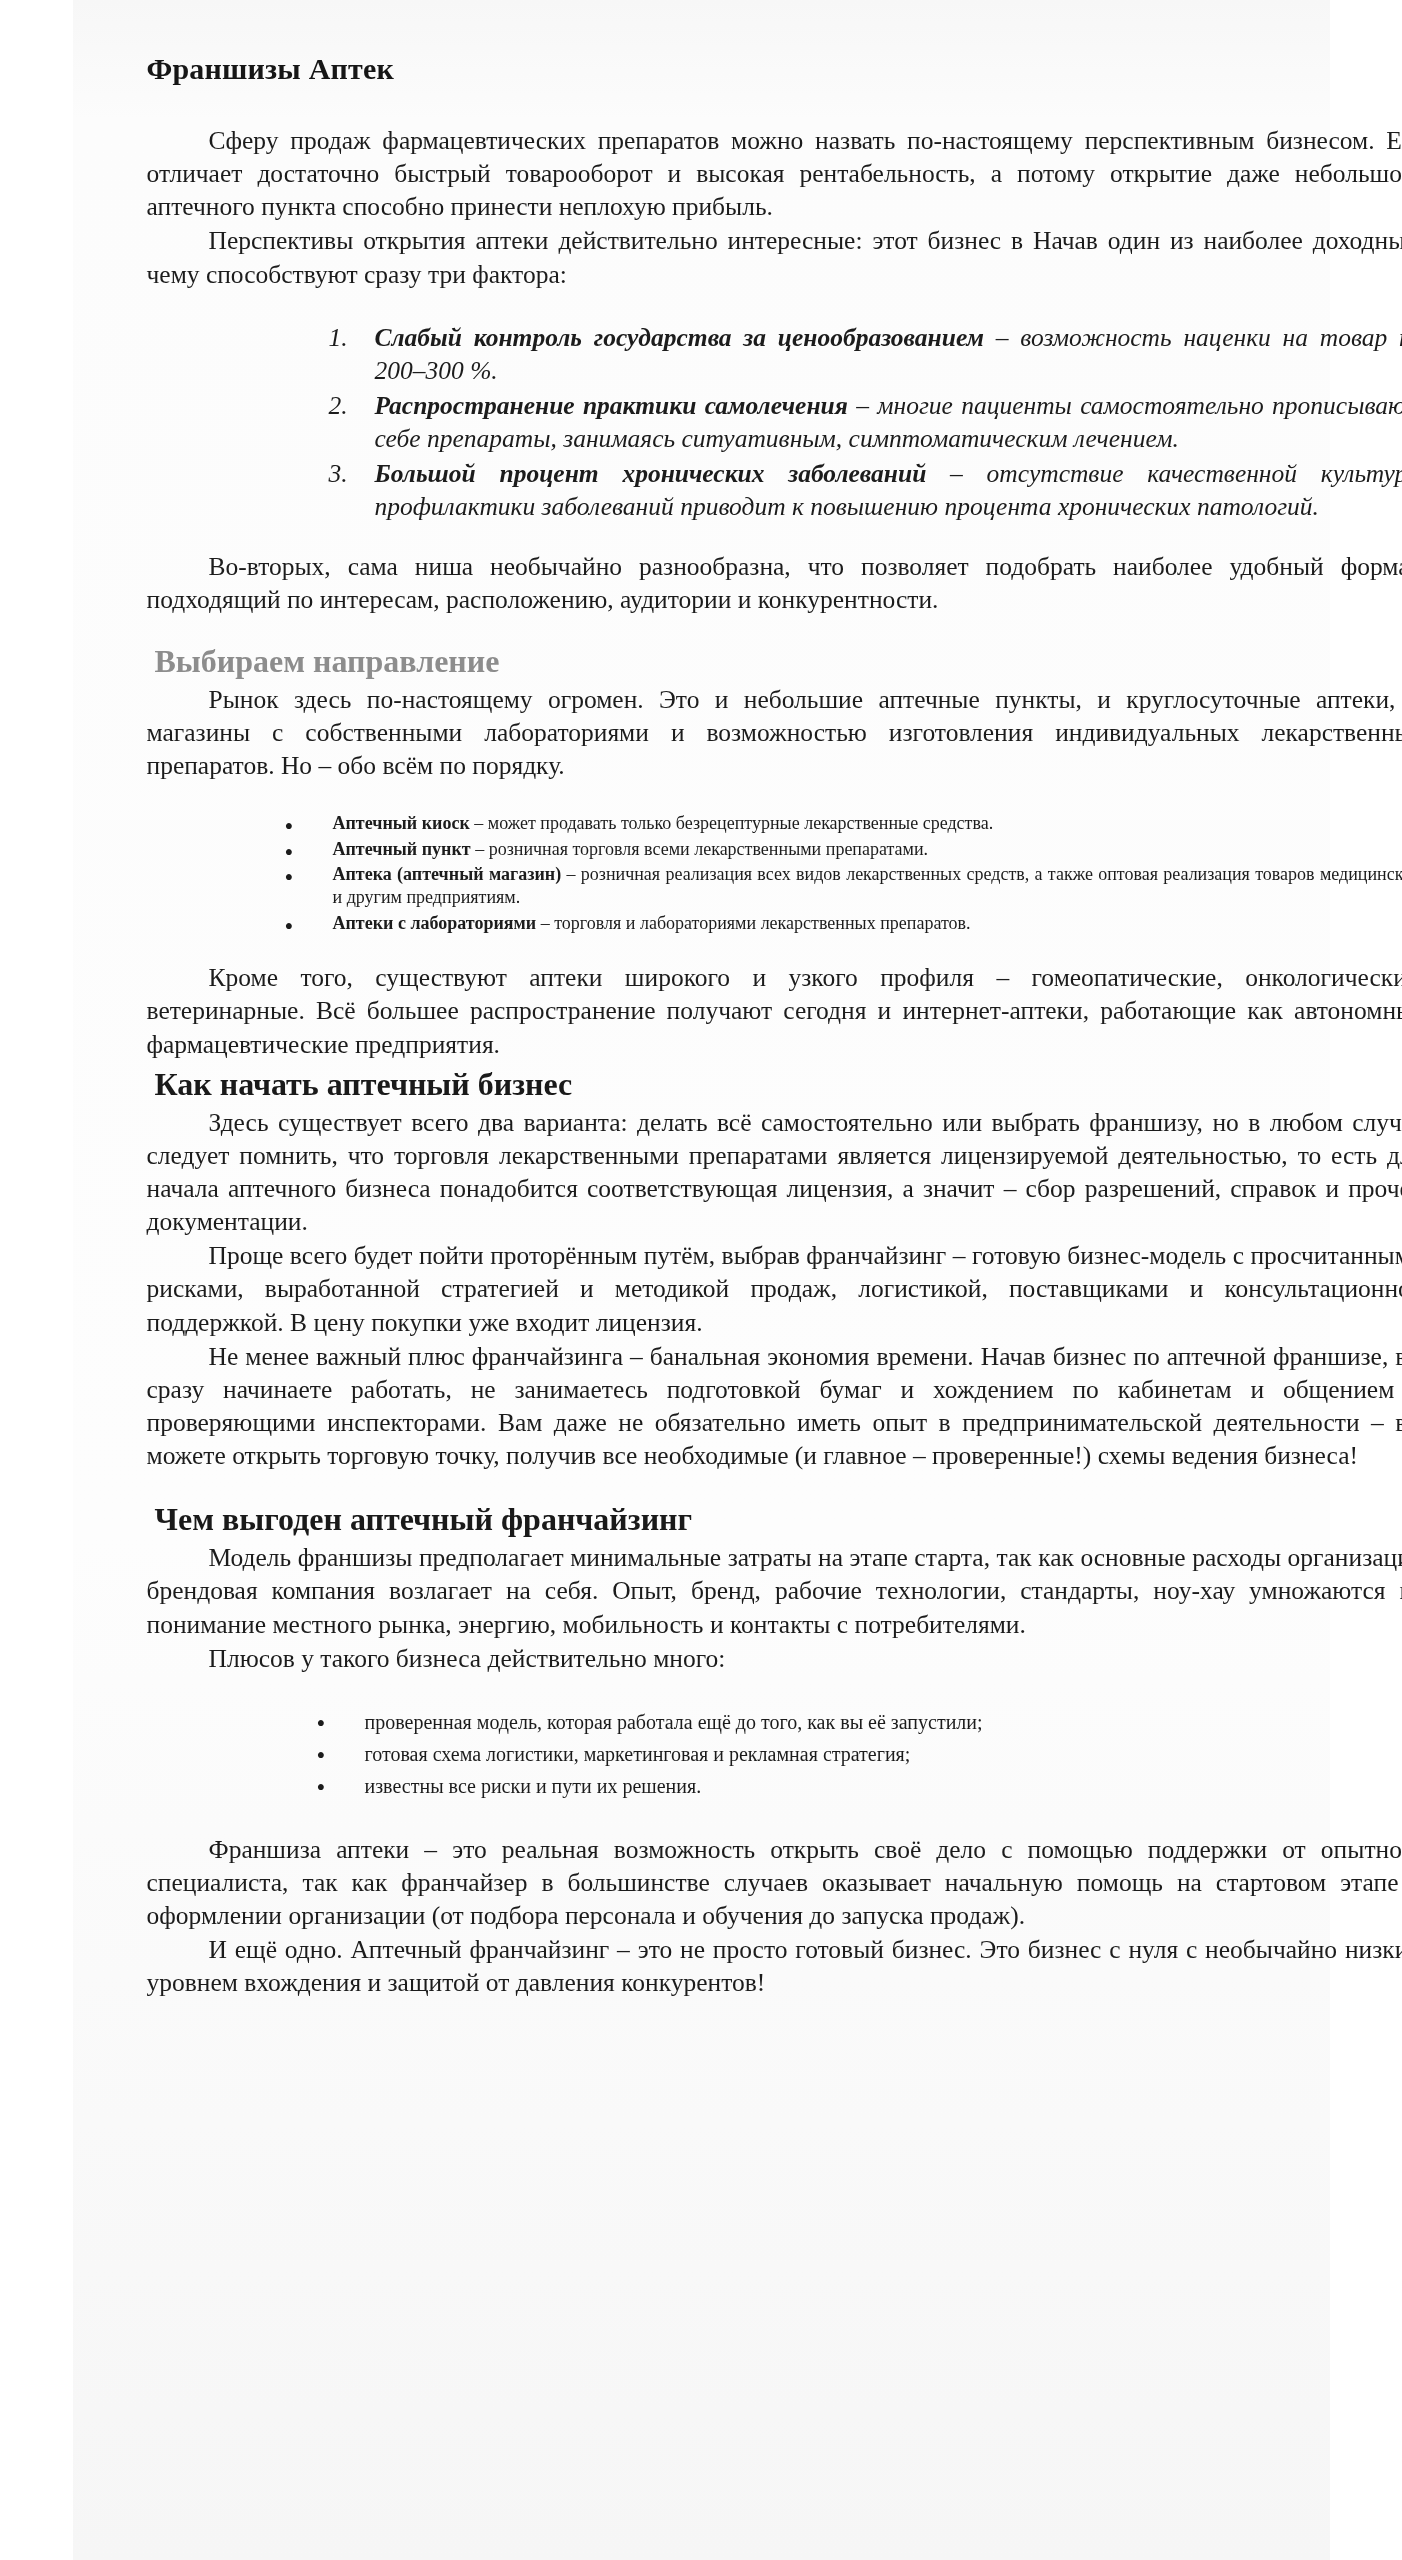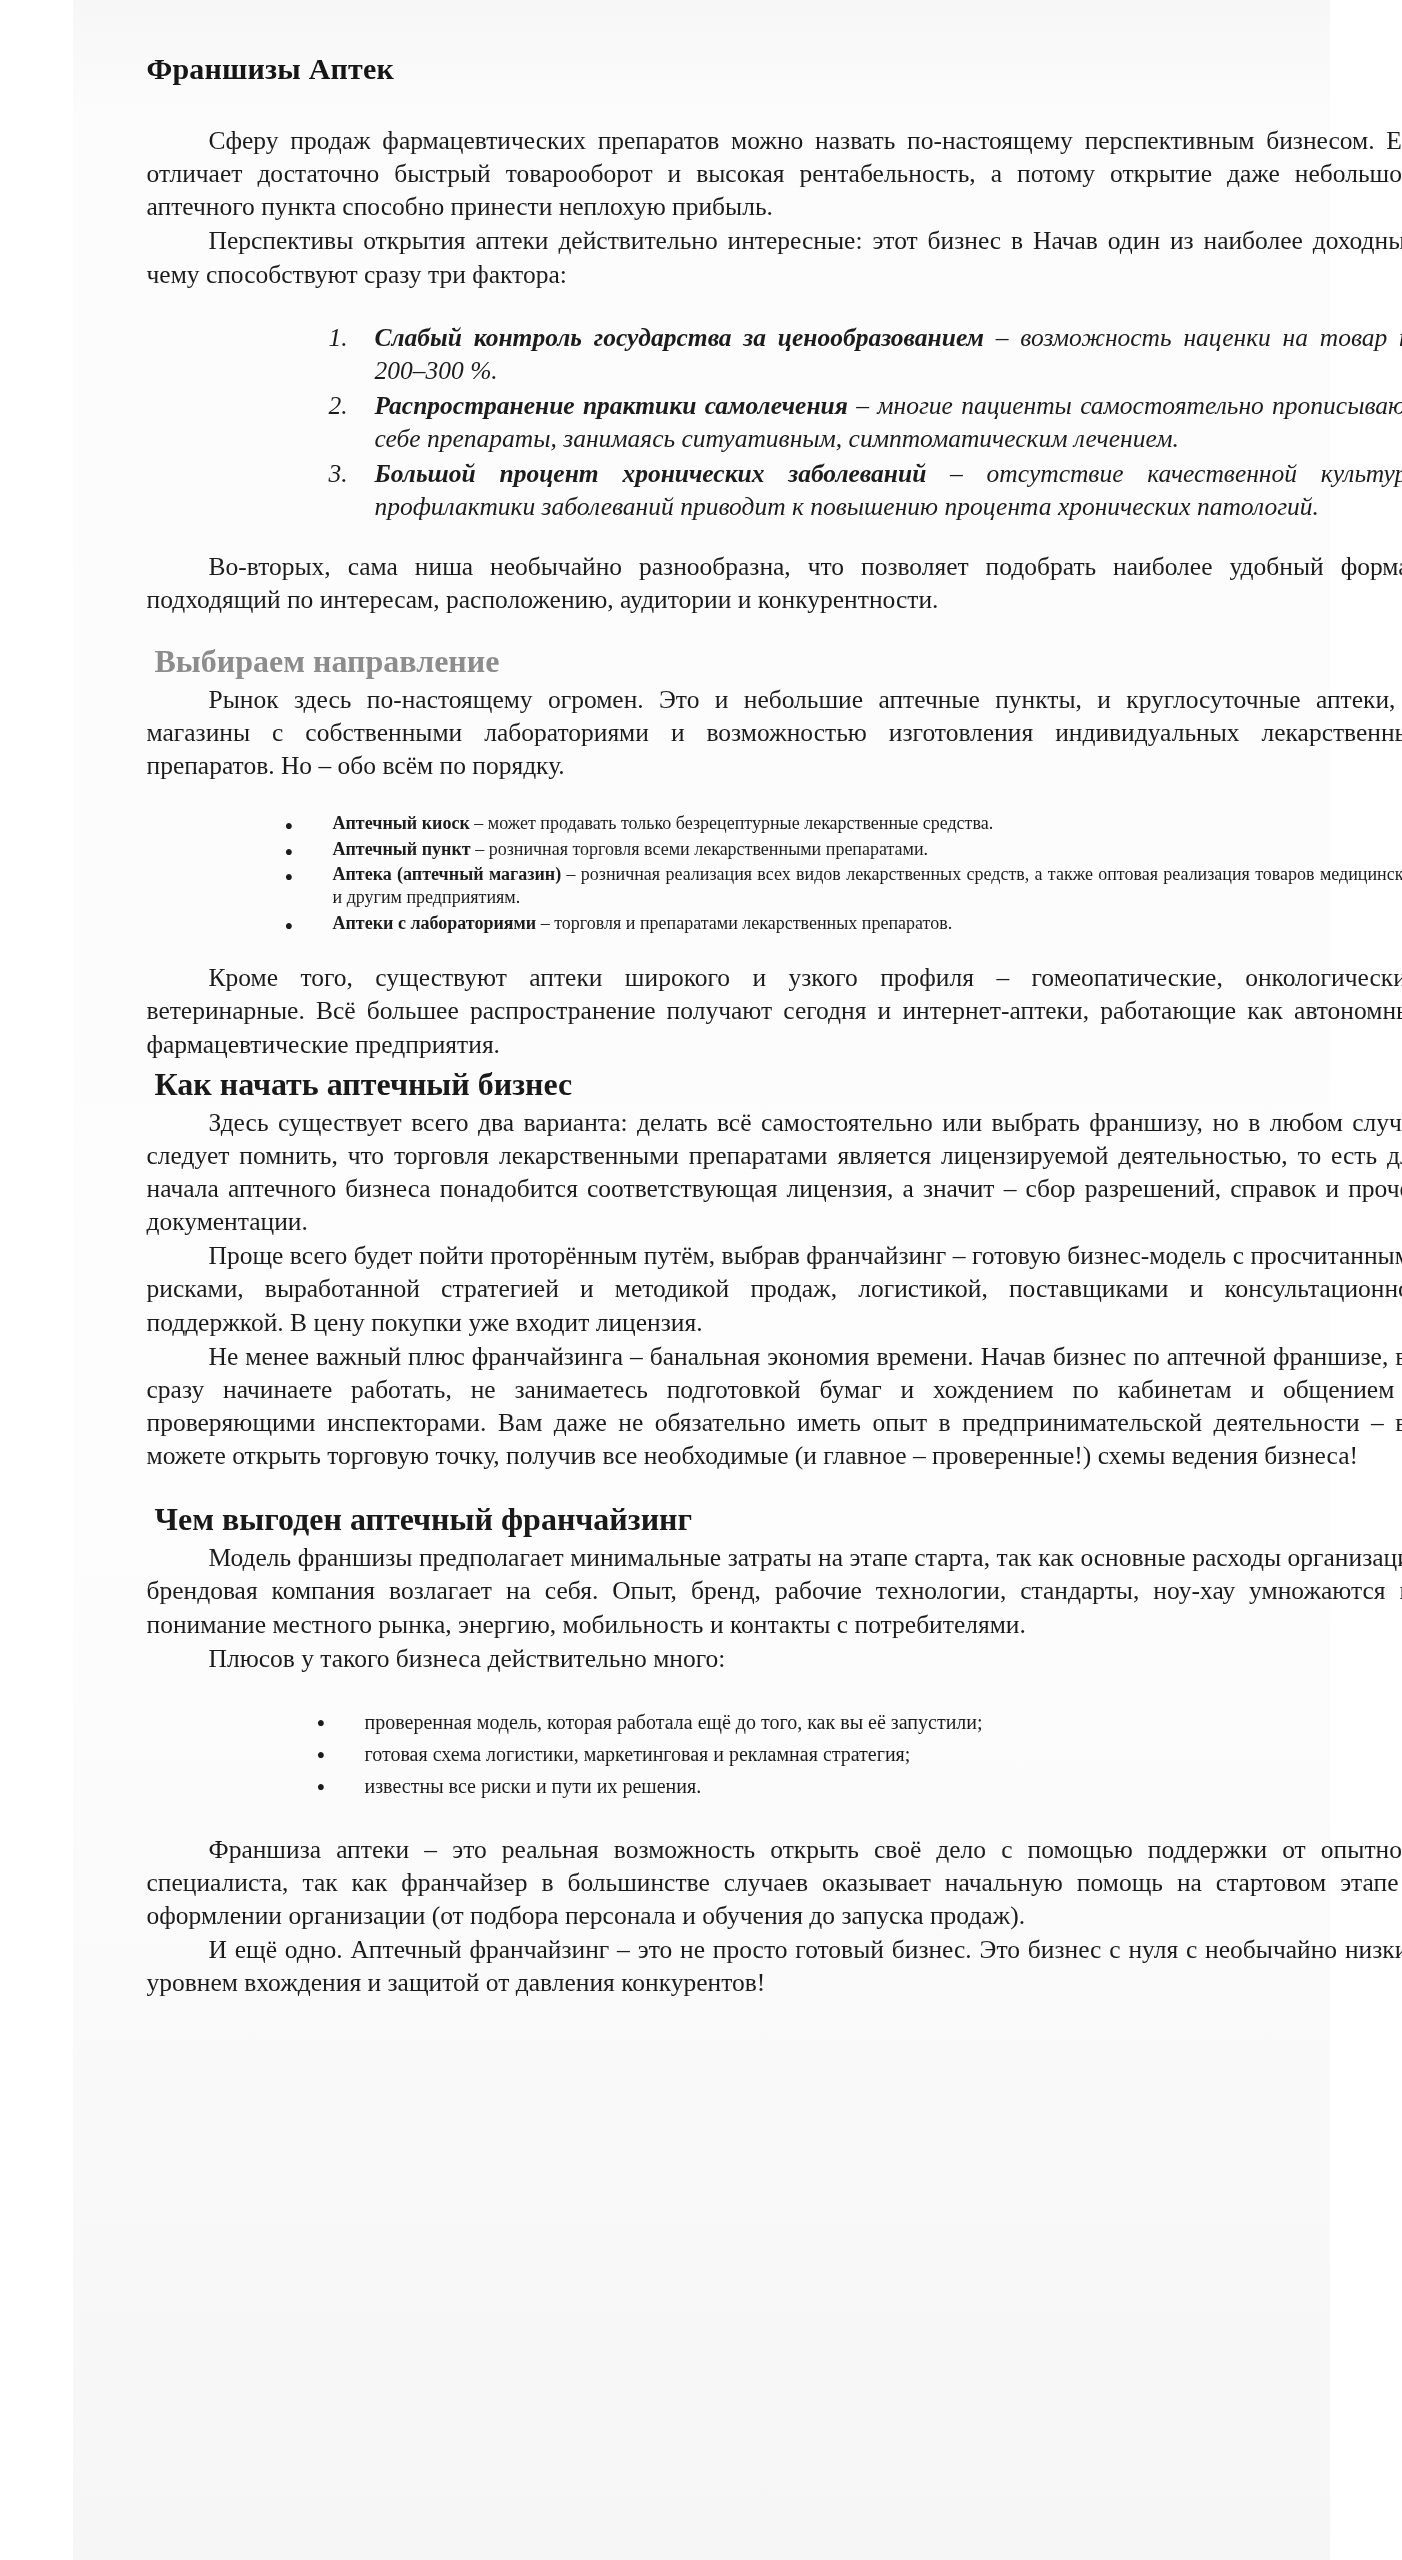--- a/index.html
+++ b/index.html
@@ -161,21 +161,21 @@
       <li>
         <b>Аптечный киоск</b><span class="li-body"> – может продавать только безрецептурные лекарственные средства.</span>
       </li>
       <li>
         <b>Аптечный пункт</b><span class="li-body"> – розничная торговля всеми лекарственными препаратами.</span>
       </li>
       <li>
         <b>Аптека (аптечный магазин)</b><span class="li-body"> – розничная реализация всех видов лекарственных средств, а также оптовая реализация товаров медицинским и другим предприятиям.</span>
       </li>
       <li>
-        <b>Аптеки с лабораториями</b><span class="li-body"> – торговля и препаратами лекарственных препаратов.</span>
+        <b>Аптеки с лабораториями</b><span class="li-body"> – торговля и лабораториями лекарственных препаратов.</span>
       </li>
     </ul>
 
     <p class="para">Кроме того, существуют аптеки широкого и узкого профиля – гомеопатические, онкологические, ветеринарные. Всё большее распространение получают сегодня и интернет-аптеки, работающие как автономные фармацевтические предприятия.</p>
 
     <h2 class="section-head">Как начать аптечный бизнес</h2>
     <p class="para">Здесь существует всего два варианта: делать всё самостоятельно или выбрать франшизу, но в любом случае следует помнить, что торговля лекарственными препаратами является лицензируемой деятельностью, то есть для начала аптечного бизнеса понадобится соответствующая лицензия, а значит – сбор разрешений, справок и прочей документации.</p>
     <p class="para">Проще всего будет пойти проторённым путём, выбрав франчайзинг – готовую бизнес-модель с просчитанными рисками, выработанной стратегией и методикой продаж, логистикой, поставщиками и консультационной поддержкой. В цену покупки уже входит лицензия.</p>
     <p class="para gap-below">Не менее важный плюс франчайзинга – банальная экономия времени. Начав бизнес по аптечной франшизе, вы сразу начинаете работать, не занимаетесь подготовкой бумаг и хождением по кабинетам и общением с проверяющими инспекторами. Вам даже не обязательно иметь опыт в предпринимательской деятельности – вы можете открыть торговую точку, получив все необходимые (и главное – проверенные!) схемы ведения бизнеса!</p>
 

